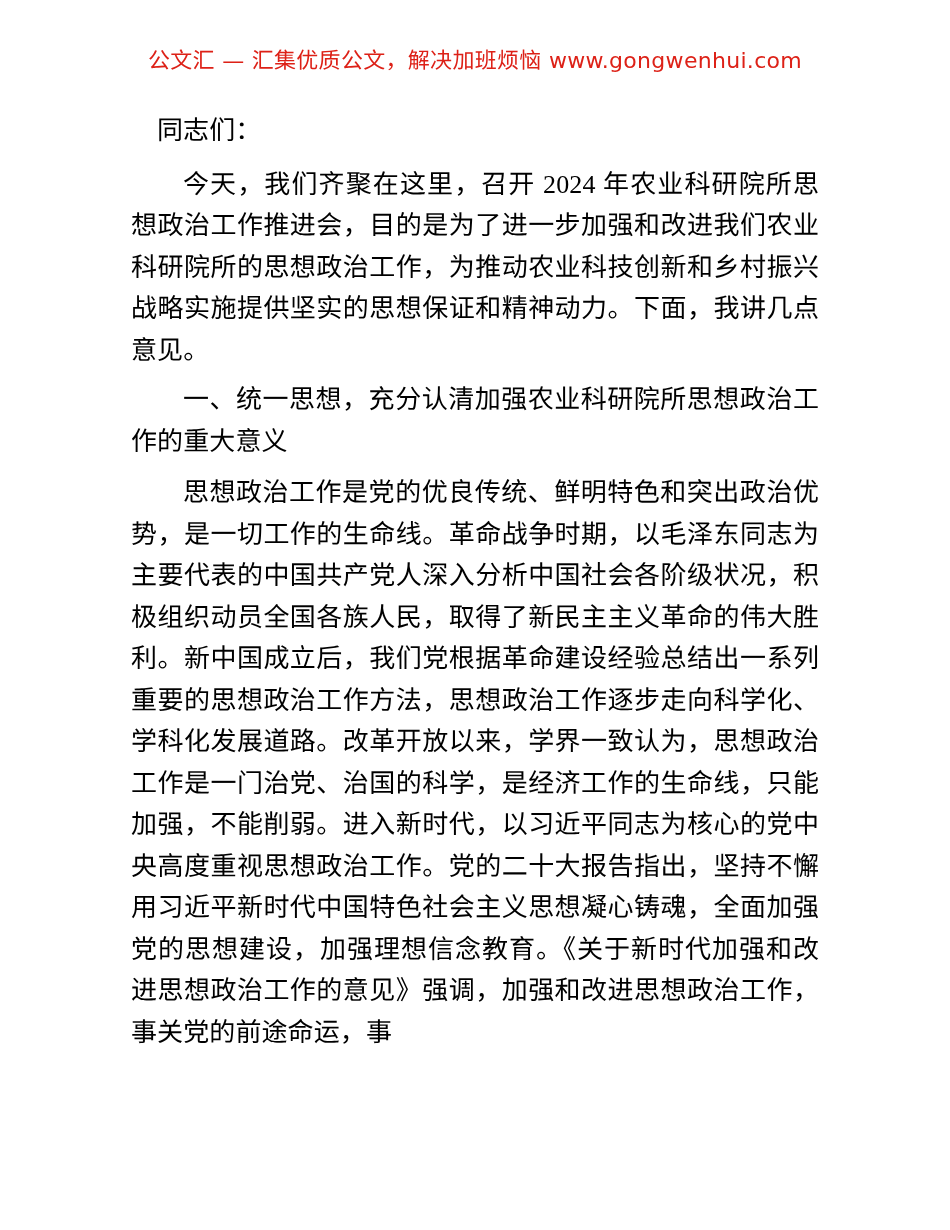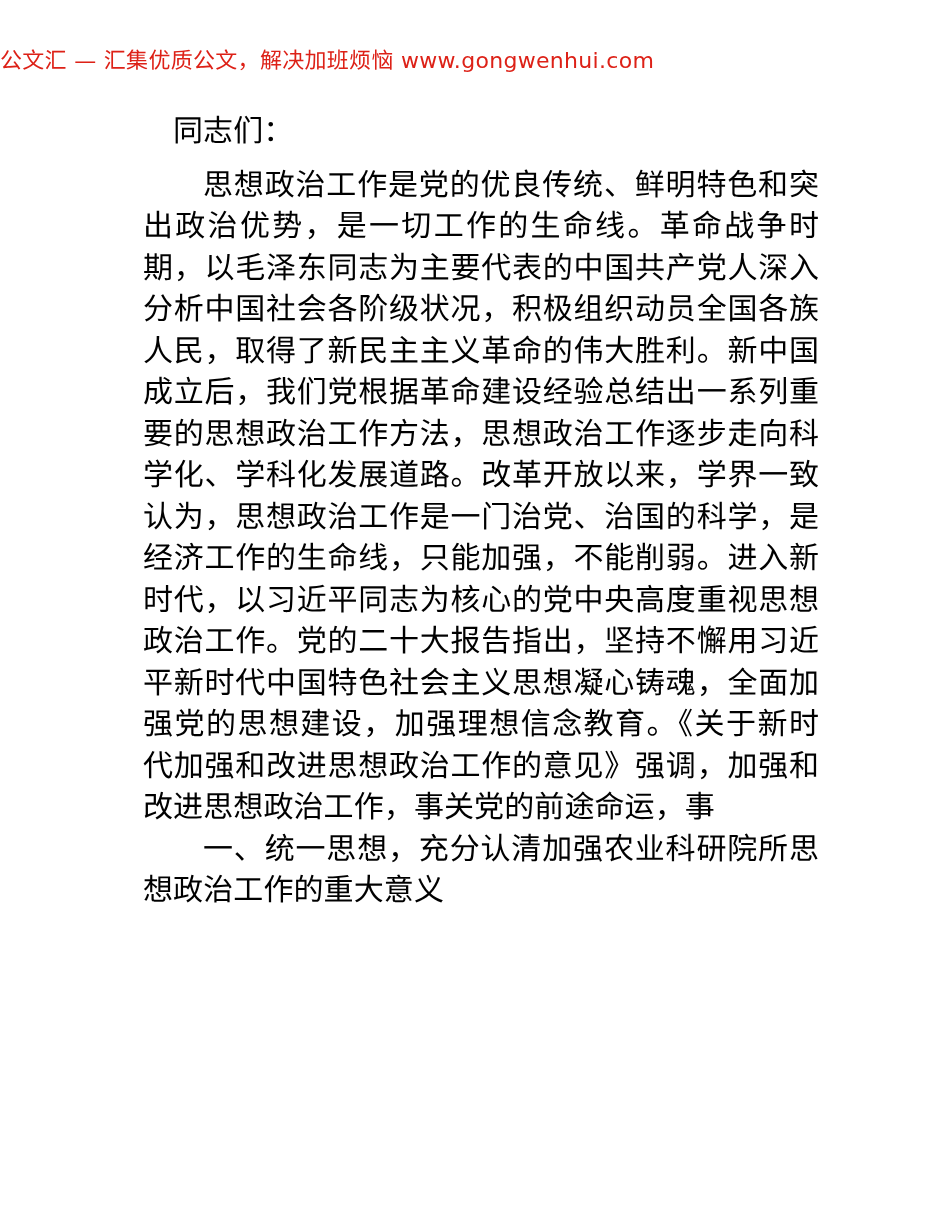--- a/index.html
+++ b/index.html
@@ -24,21 +24,21 @@
     background: #ffffff;
     overflow: hidden;
   }
 
   
   .site-header {
     position: absolute;
     top: 50px;
     left: 0;
     width: 950px;
-    text-align: left;
+    text-align: center;
     line-height: 1;
   }
 
   .site-header-text {
     display: inline-block;
     color: #dd2117;
     font-size: 22px;
     font-weight: 400;
     letter-spacing: 0.3px;
     white-space: nowrap;
@@ -57,23 +57,23 @@
     font-size: 31px;
     font-weight: 700;
     line-height: 45px;
     text-align: center;
     margin: 0 0 22px 0;
     letter-spacing: 0.2px;
     font-family: "DejaVu Sans", "Liberation Sans", sans-serif;
   }
 
   .para {
-    font-size: 30px;
+    font-size: 26px;
     line-height: 41.5px;
-    margin: 0 0 8px 12px;
+    margin: 0 0 8px 0;
     text-align: justify;
     text-justify: inter-ideograph;
     letter-spacing: 0.1px;
     font-family: Liberation Serif, serif;
   }
 
   .para.indent {
     text-indent: 2em;
   }
 
@@ -98,19 +98,20 @@
 
   <div class="site-header">
     <span class="site-header-text">公文汇 — 汇集优质公文，解决加班烦恼 www.gongwenhui.com</span>
   </div>
 
   <div class="doc">
 
 
     <p class="para salutation">同志们：</p>
 
+    <p class="para indent">今天，我们齐聚在这里，召开 2024 年农业科研院所思想政治工作推进会，目的是为了进一步加强和改进我们农业科研院所的思想政治工作，为推动农业科技创新和乡村振兴战略实施提供坚实的思想保证和精神动力。下面，我讲几点意见。</p>
+
+    <p class="para section-heading">一、统一思想，充分认清加强农业科研院所思想政治工作的重大意义</p>
 
     <p class="para indent body-block">思想政治工作是党的优良传统、鲜明特色和突出政治优势，是一切工作的生命线。革命战争时期，以毛泽东同志为主要代表的中国共产党人深入分析中国社会各阶级状况，积极组织动员全国各族人民，取得了新民主主义革命的伟大胜利。新中国成立后，我们党根据革命建设经验总结出一系列重要的思想政治工作方法，思想政治工作逐步走向科学化、学科化发展道路。改革开放以来，学界一致认为，思想政治工作是一门治党、治国的科学，是经济工作的生命线，只能加强，不能削弱。进入新时代，以习近平同志为核心的党中央高度重视思想政治工作。党的二十大报告指出，坚持不懈用习近平新时代中国特色社会主义思想凝心铸魂，全面加强党的思想建设，加强理想信念教育。《关于新时代加强和改进思想政治工作的意见》强调，加强和改进思想政治工作，事关党的前途命运，事</p>
-
-    <p class="para section-heading">一、统一思想，充分认清加强农业科研院所思想政治工作的重大意义</p>
 
   </div>
 </div>
 
 </body></html>

